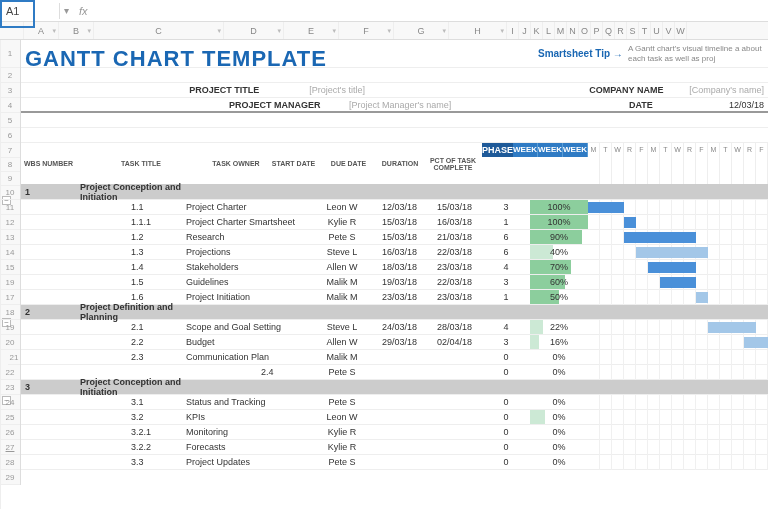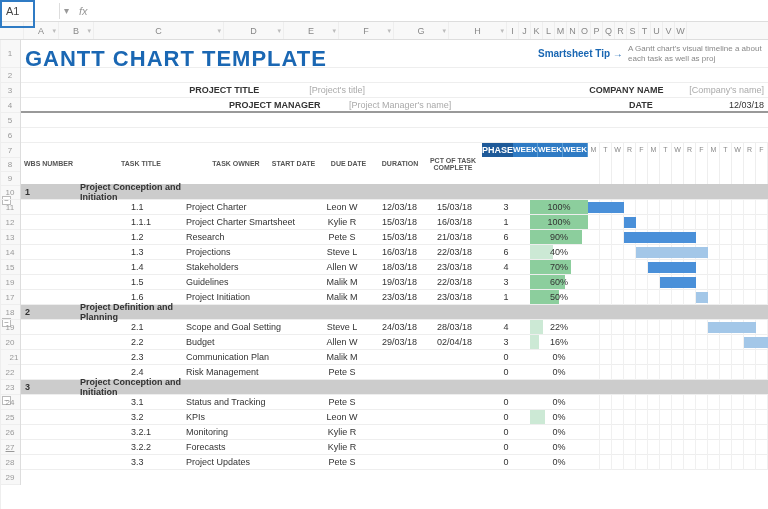--- a/index.html
+++ b/index.html
@@ -511,21 +511,20 @@
             <div class="d"></div>
             <div class="d"></div>
             <div class="d"></div>
             <div class="d"></div>
             <div class="d"></div>
             <div class="d"></div>
           </div>
         </div>
         <div class="row">
           <div class="c wbs">2.4</div>
-          <div class="c ttl">Risk Management</div>
           <div class="c own">Pete S</div>
           <div class="c dt"></div>
           <div class="c dt"></div>
           <div class="c dur">0</div>
           <div class="c pct">
             <div class="bar lt" style="width:0%"></div>
             <span>0%</span>
           </div>
           <div class="gantt">
             <div class="d"></div>

